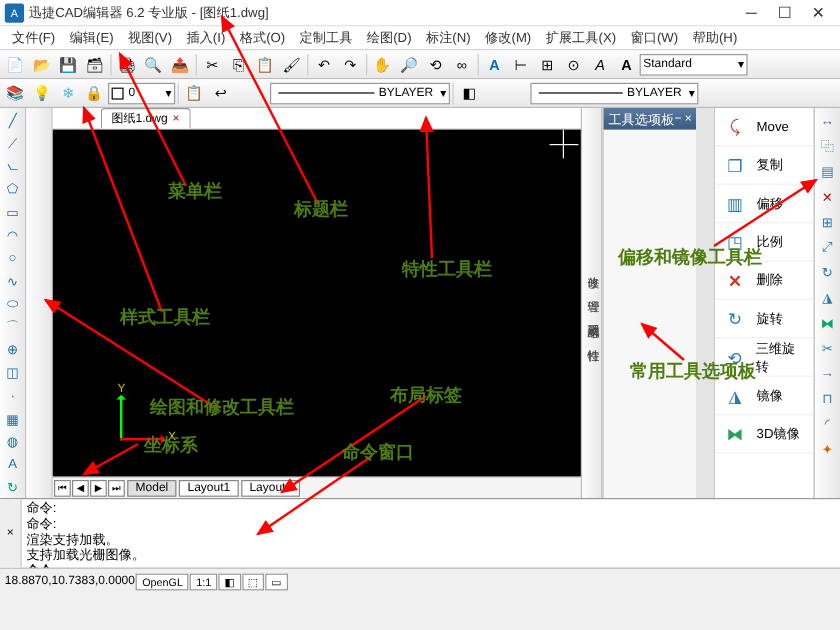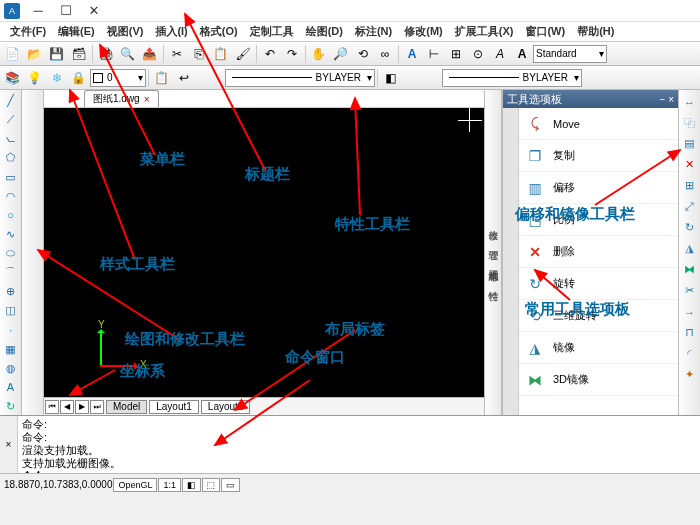--- a/index.html
+++ b/index.html
@@ -3,21 +3,21 @@
 <meta charset="utf-8">
 <style>
 * { margin: 0; padding: 0; box-sizing: border-box; font-family: "Microsoft YaHei", SimSun, sans-serif; }
 body { width: 700px; height: 525px; background: #f0f0f0; overflow: hidden; font-size: 11px; position: relative; }
 
 .titlebar { height: 22px; background: #fff; display: flex; align-items: center; padding: 0 4px; border-bottom: 1px solid #ddd; }
 .titlebar .logo { width: 16px; height: 16px; background: #1a6db0; color: #fff; display: inline-flex; align-items: center; justify-content: center; font-size: 9px; border-radius: 2px; margin-right: 4px; }
 .titlebar .title { flex: 1; font-size: 11px; color: #333; }
 .titlebar .winbtn { width: 28px; height: 20px; display: inline-flex; align-items: center; justify-content: center; font-size: 13px; color: #333; }
 
-.menubar { height: 20px; background: #fff; display: flex; align-items: center; padding: 0 4px; border-bottom: 1px solid #ccc; font-weight: bold; }
+.menubar { height: 20px; background: #fff; display: flex; align-items: center; padding: 0 4px; border-bottom: 1px solid #ccc; }
 .menubar .mitem { padding: 2px 6px; font-size: 11px; color: #333; cursor: pointer; }
 
 .toolbar { height: 24px; background: linear-gradient(#fdfdfd,#e8e8e8); display: flex; align-items: center; padding: 0 2px; border-bottom: 1px solid #bbb; gap: 0; }
 .tbtn { width: 22px; height: 20px; display: inline-flex; align-items: center; justify-content: center; font-size: 12px; border: 1px solid transparent; }
 .tsep { width: 1px; height: 18px; background: #ccc; margin: 0 2px; }
 .tcombo { height: 18px; border: 1px solid #999; background: #fff; font-size: 10px; padding: 0 2px; display: inline-flex; align-items: center; }
 
 .workrow { display: flex; height: 325px; }
 .lefttools { width: 22px; background: linear-gradient(90deg,#fdfdfd,#e8e8e8); border-right: 1px solid #bbb; display: flex; flex-direction: column; align-items: center; padding-top: 2px; gap: 2px; }
 .lefttools .vt { width: 18px; height: 18px; display: flex; align-items: center; justify-content: center; font-size: 11px; color: #1a6db0; }
@@ -31,31 +31,31 @@
 .ucs { position: absolute; left: 56px; bottom: 30px; }
 .ucs .yax { position: absolute; width: 2px; height: 36px; background: #0f0; bottom: 0; left: 0; }
 .ucs .yax::before { content: ""; position: absolute; top: -6px; left: -3px; border: 4px solid transparent; border-bottom-color: #0f0; }
 .ucs .xax { position: absolute; height: 2px; width: 36px; background: #f00; bottom: 0; left: 0; }
 .ucs .xax::before { content: ""; position: absolute; right: -6px; top: -3px; border: 4px solid transparent; border-left-color: #f00; }
 .ucs .ylbl { position: absolute; color: #c8c800; font-size: 10px; left: -2px; top: -48px; }
 .ucs .xlbl { position: absolute; color: #c8c800; font-size: 10px; left: 40px; top: -8px; }
 .crosshair-v { position: absolute; width: 1px; background: #fff; height: 24px; right: 14px; top: 0; }
 .crosshair-h { position: absolute; height: 1px; background: #fff; width: 24px; right: 2px; top: 12px; }
 
-.annot { position: absolute; color: #0369a1; font-size: 15px; font-weight: bold; pointer-events: none; white-space: nowrap; }
+.annot { position: absolute; color: #4d7c0f; font-size: 15px; font-weight: bold; pointer-events: none; white-space: nowrap; }
 
 .layouttabs { height: 18px; background: #f4f4f4; display: flex; align-items: center; border-top: 1px solid #bbb; font-size: 10px; }
 .layouttabs .nav { width: 14px; height: 14px; border: 1px solid #888; background: #fff; display: inline-flex; align-items: center; justify-content: center; margin-left: 1px; font-size: 8px; }
 .layouttabs .lt { border: 1px solid #888; background: #fff; padding: 0 6px; margin-left: 2px; height: 14px; line-height: 12px; }
 .layouttabs .lt.active { background: #e0e0e0; text-align: center; }
 
 .midtools { width: 18px; background: linear-gradient(90deg,#fdfdfd,#e8e8e8); display: flex; flex-direction: column; align-items: center; justify-content: center; gap: 20px; border-left: 1px solid #bbb; border-right: 1px solid #bbb; }
 .midtools .vtxt { writing-mode: vertical-rl; font-size: 10px; color: #444; }
 
-.panel { width: 176px; background: #f7f7f7; border-left: 1px solid #bbb; display: flex; flex-direction: column; }
+.panel { width: 176px; background: #f7f7f7; border-left: 1px solid #bbb; display: flex; flex-direction: row; }
 .panel .phdr { height: 18px; background: linear-gradient(#5a7aa0,#3a5a80); color: #fff; font-size: 11px; display: flex; align-items: center; padding: 0 4px; justify-content: space-between; }
 .panel .phdr .pclose { font-size: 10px; }
 .panel .plist { flex: 1; overflow: hidden; background: #fff; }
 .panel .pitem { display: flex; align-items: center; height: 32px; padding: 0 6px; gap: 8px; font-size: 11px; border-bottom: 1px solid #f0f0f0; }
 .panel .pitem .picon { width: 20px; height: 20px; display: inline-flex; align-items: center; justify-content: center; font-size: 14px; }
 
 .righttools { width: 22px; background: linear-gradient(90deg,#fdfdfd,#e8e8e8); border-left: 1px solid #bbb; display: flex; flex-direction: column; align-items: center; padding-top: 2px; gap: 3px; }
 .righttools .vt { width: 18px; height: 18px; display: flex; align-items: center; justify-content: center; font-size: 11px; }
 
 .cmdarea { height: 58px; background: #fff; border-top: 1px solid #999; display: flex; }
@@ -73,20 +73,21 @@
 svg.arr polygon { fill: #f00; }
 
 .panel-wrap { display: flex; flex: 1; }
 .panel-side { width: 16px; background: #e4e4e4; border-right: 1px solid #ccc; display: flex; flex-direction: column; align-items: center; justify-content: space-around; }
 </style>
 </head>
 <body>
 
 <div class="titlebar">
   <span class="logo">A</span>
+  <span class="title">迅捷CAD编辑器 6.2 专业版 - [图纸1.dwg]</span>
   <span class="winbtn">─</span>
   <span class="winbtn">☐</span>
   <span class="winbtn">✕</span>
 </div>
 
 <div class="menubar">
   <span class="mitem">文件(F)</span>
   <span class="mitem">编辑(E)</span>
   <span class="mitem">视图(V)</span>
   <span class="mitem">插入(I)</span>
@@ -122,21 +123,21 @@
   <span class="tbtn">🔎</span>
   <span class="tbtn">⟲</span>
   <span class="tbtn">∞</span>
   <span class="tsep"></span>
   <span class="tbtn" style="color:#06c;font-weight:bold">A</span>
   <span class="tbtn">⊢</span>
   <span class="tbtn">⊞</span>
   <span class="tbtn">⊙</span>
   <span class="tbtn" style="font-style:italic">A</span>
   <span class="tbtn" style="font-weight:bold">A</span>
-  <span class="tcombo" style="width:74px">
+  <span class="tcombo" style="width:90px">
       <span>Standard</span>
       <span style="margin-left:auto">▾</span>
     </span>
 </div>
 
 <div class="toolbar">
   <span class="tbtn">📚</span>
   <span class="tbtn" style="color:#e6c200">💡</span>
   <span class="tbtn" style="color:#5bd">❄</span>
   <span class="tbtn" style="color:#888">🔒</span>
@@ -324,15 +325,15 @@
   <line x1="595" y1="205" x2="680" y2="150" marker-end="url(#ah)"></line>
   <line x1="570" y1="300" x2="535" y2="270" marker-end="url(#ah)"></line>
 </svg>
 <div class="annot" style="left:140px;top:150px">菜单栏</div>
 <div class="annot" style="left:245px;top:165px">标题栏</div>
 <div class="annot" style="left:335px;top:215px">特性工具栏</div>
 <div class="annot" style="left:100px;top:255px">样式工具栏</div>
 <div class="annot" style="left:125px;top:330px">绘图和修改工具栏</div>
 <div class="annot" style="left:120px;top:362px">坐标系</div>
 <div class="annot" style="left:325px;top:320px">布局标签</div>
-<div class="annot" style="left:285px;top:348px">命令窗口</div>
+<div class="annot" style="left:285px;top:368px">命令窗口</div>
 <div class="annot" style="left:515px;top:205px">偏移和镜像工具栏</div>
 <div class="annot" style="left:525px;top:300px">常用工具选项板</div>
 
 </body></html>

